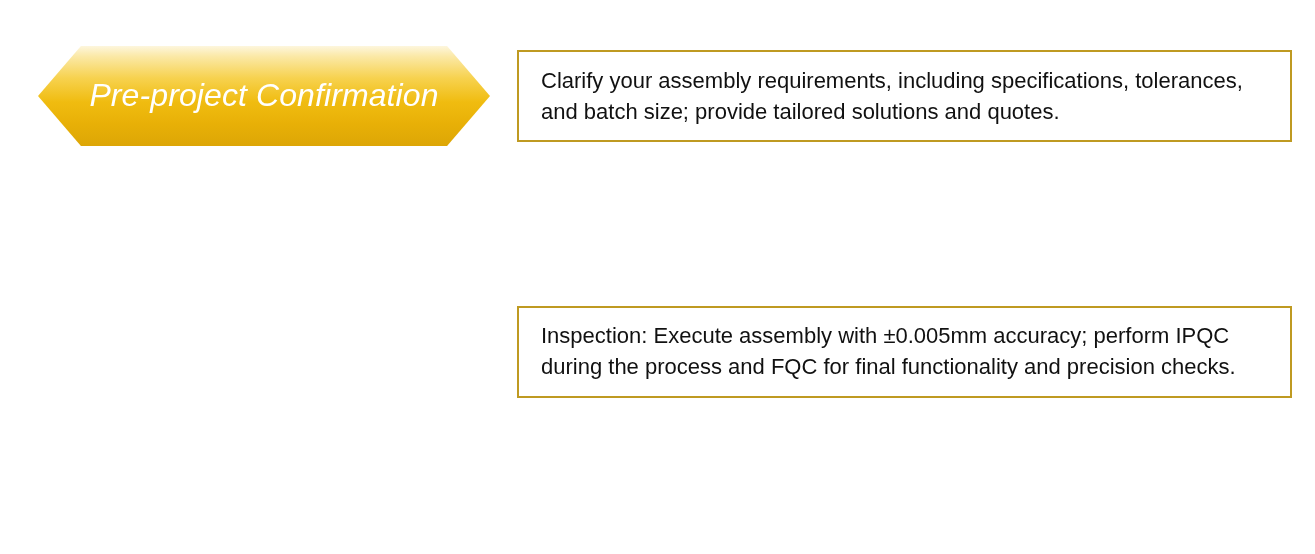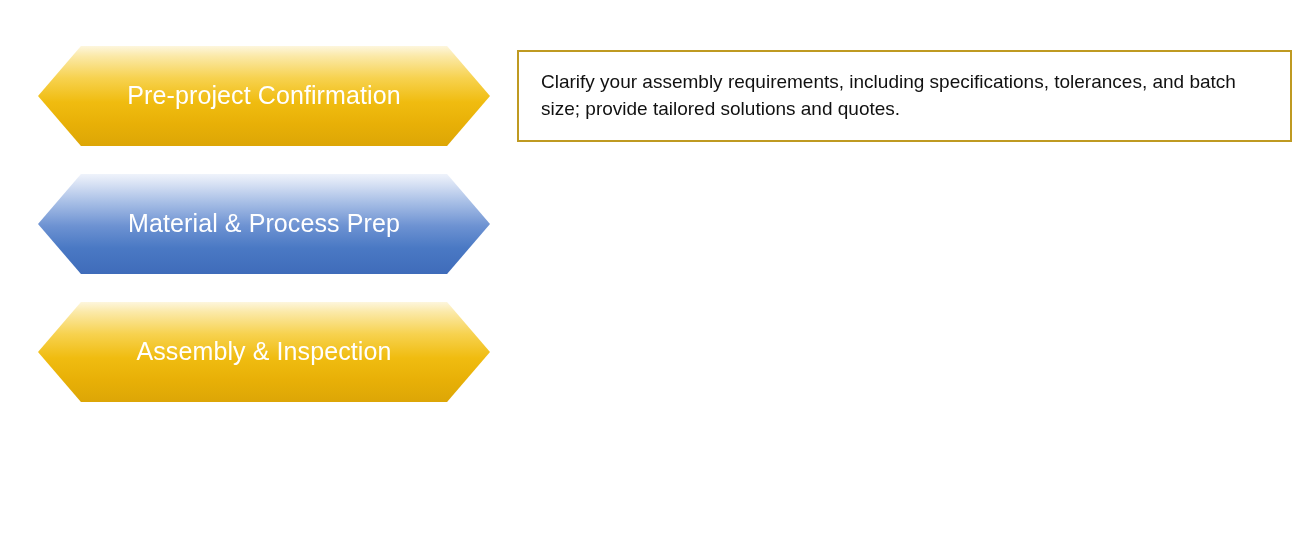--- a/index.html
+++ b/index.html
@@ -62,25 +62,26 @@
     background: linear-gradient(to bottom,
         #eff3fb 0%,
         #d7e1f4 10%,
         #a8bfe6 28%,
         #6d92d2 52%,
         #4a79c4 74%,
         #3f6cba 100%);
   }
   .chevron-label {
     color: #ffffff;
-    font-size: 25px;
+    font-size: 32px;
     line-height: 1.1;
     letter-spacing: 0.1px;
     text-align: left;
     white-space: nowrap;
+    font-style: italic;
   }
 
   
   .descbox {
     position: absolute;
     left: 517px;
     top: 4px;
     width: 775px;
     height: 92px;
     background: #ffffff;
@@ -92,47 +93,44 @@
   }
   .descbox.blue {
     border-color: #2f5b93;
   }
   .descbox.top-align {
     align-items: flex-start;
     padding-top: 12px;
   }
   .desc-text {
     color: #111111;
-    font-size: 19px;
+    font-size: 22px;
     line-height: 1.42;
     text-align: left;
   }
 </style>
 </head>
 <body>
 
 <div id="flow">
 
   <div class="row row-0">
     <div class="chevron gold">
       <span class="chevron-label">Pre-project Confirmation</span>
     </div>
     <div class="descbox">
       <span class="desc-text">Clarify your assembly requirements, including specifications, tolerances, and batch size; provide tailored solutions and quotes.</span>
     </div>
   </div>
 
   <div class="row row-1">
-    <div class="chevron blue">
-      <span class="chevron-label">Material &amp; Process Prep</span>
-    </div>
   </div>
 
   <div class="row row-2">
-    <div class="chevron gold">
-      <span class="chevron-label">Assembly &amp; Inspection</span>
+    <div class="descbox top-align">
+      <span class="desc-text">Inspection: Execute assembly with ±0.005mm accuracy; perform IPQC during the process and FQC for final functionality and precision checks.</span>
     </div>
   </div>
 
   <div class="row row-3">
   </div>
 
 </div>
 
 </body></html>

